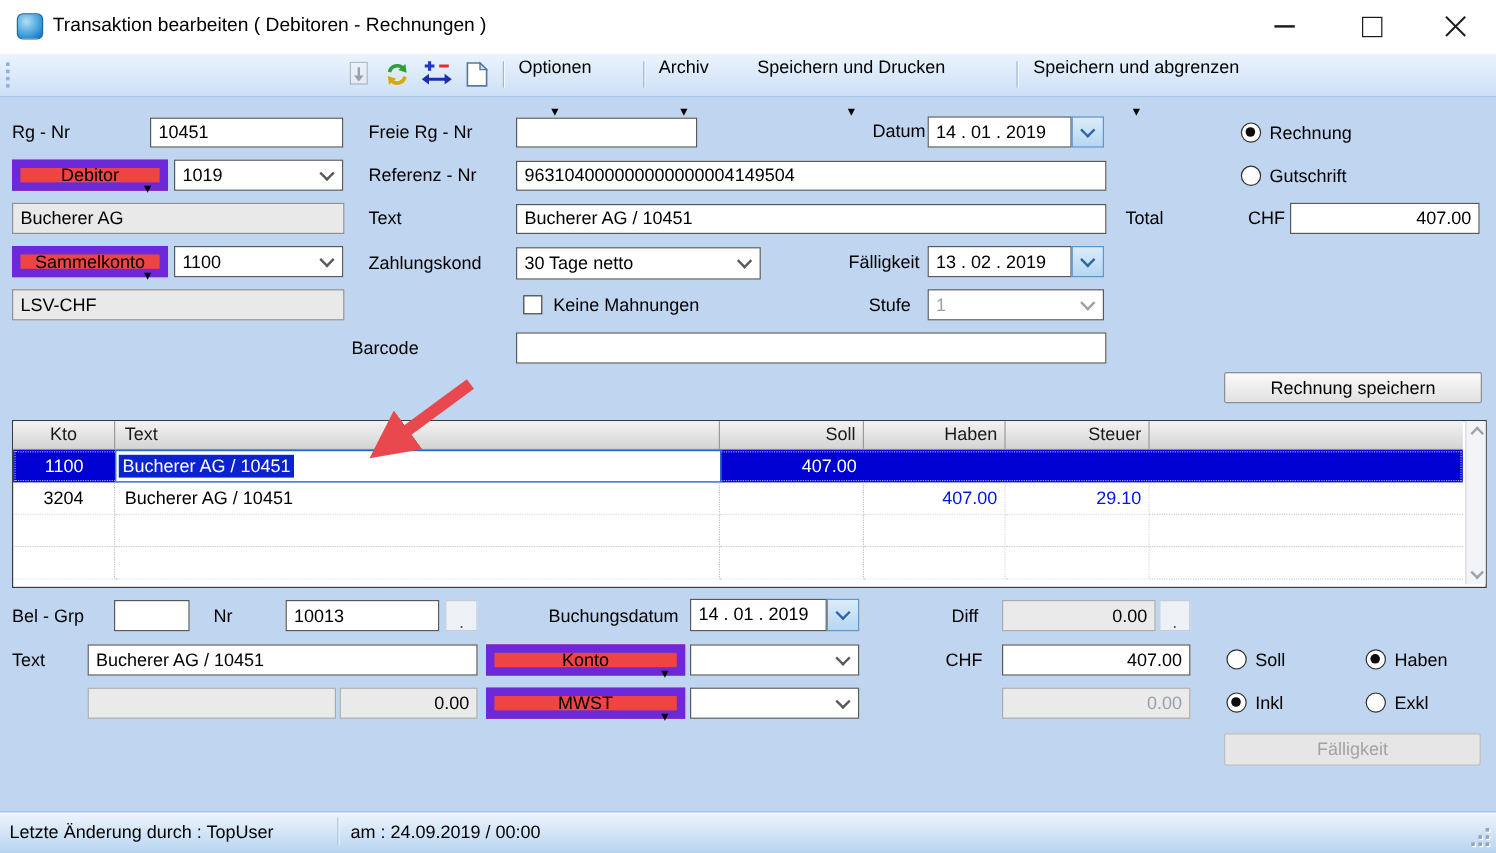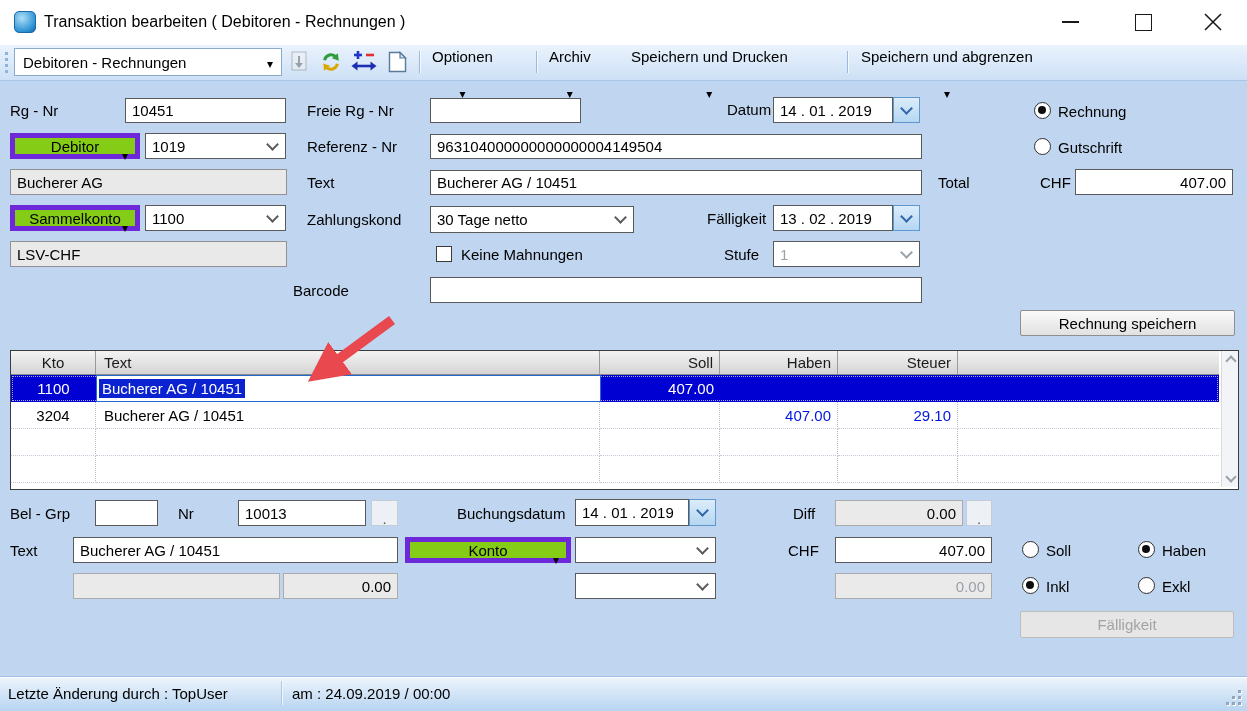--- a/index.html
+++ b/index.html
@@ -26,21 +26,21 @@
   .tmenu{position:absolute;top:48px;height:28px;display:flex;align-items:center;gap:19px;padding:0 8px;flex-direction:column;}
   .darr::before{content:"▾";font-size:12px;line-height:1;}
   .dis-ic{opacity:.45;filter:grayscale(1);}
   
   .inp{position:absolute;box-sizing:border-box;background:#fff;border:1px solid #5a5a5a;
        display:flex;align-items:center;padding:0 6px;white-space:nowrap;overflow:hidden;}
   .right{justify-content:flex-end;}
   .ro{background:#e9e9e9;border-color:#919191;}
   .dis{background:#eaeaea;border-color:#ababab;}
   .gtext{color:#9aa1a9;}
-  .gbtn{position:absolute;box-sizing:border-box;background:#84cc16;border:5px solid #6d28d9;
+  .gbtn{position:absolute;box-sizing:border-box;background:#ef4444;border:7px solid #6d28d9;
         display:flex;align-items:center;justify-content:center;}
   .gbtn .darr{position:absolute;right:7px;top:8px;}
   .combo{position:absolute;box-sizing:border-box;background:#fff;border:1px solid #5a5a5a;
          display:flex;align-items:center;justify-content:space-between;padding:0 8px 0 6px;overflow:hidden;}
   .chev{width:7px;height:7px;border-right:2px solid #5a5a5a;border-bottom:2px solid #5a5a5a;
         transform:rotate(45deg);margin-top:-4px;flex:0 0 auto;}
   .chev.gray{border-color:#9aa2ab;}
   .datefld{position:absolute;box-sizing:border-box;background:#fff;border:1px solid #5a5a5a;
            display:flex;align-items:center;padding:0 6px;}
   .datebtn{position:absolute;box-sizing:border-box;background:linear-gradient(#dcecfa,#b5d6f2);
@@ -98,24 +98,20 @@
     <div class="winbtn" style="left:1196px;">
       <svg width="18" height="18" style="position:absolute;left:8px;top:7px;">
         <line x1="1" y1="1" x2="17" y2="17" stroke="#1a1a1a" stroke-width="1.6"></line>
         <line x1="17" y1="1" x2="1" y2="17" stroke="#1a1a1a" stroke-width="1.6"></line>
       </svg>
     </div>
   </div>
 
   <div class="toolbar"></div>
   <div class="tgrip"></div>
-  <div class="viewcombo">
-    <span>Debitoren - Rechnungen</span>
-    <span class="darr"></span>
-  </div>
   <div class="ticon" style="left:287px;">
     <svg class="dis-ic" width="20" height="22" viewBox="0 0 20 22">
       <rect x="2" y="1" width="14" height="18" fill="#f2f2f2" stroke="#7a7a7a"></rect>
       <line x1="9" y1="5" x2="9" y2="13" stroke="#4a4a4a" stroke-width="2"></line>
       <polygon points="5,12 13,12 9,17" fill="#4a4a4a"></polygon>
     </svg>
   </div>
   <div class="ticon" style="left:318px;">
     <svg width="22" height="22" viewBox="0 0 24 24">
       <path d="M5 10 a7.2 7.2 0 0 1 12.5 -3.4" fill="none" stroke="#2e9e3a" stroke-width="3.2"></path>
@@ -355,20 +351,24 @@
     <span>407.00</span>
   </div>
   <div class="radio" style="left:1022px;top:541px;"></div>
   <div class="lbl" style="left:1046px;top:542px;">Soll</div>
   <div class="radio sel" style="left:1138px;top:541px;"></div>
   <div class="lbl" style="left:1162px;top:542px;">Haben</div>
 
   <div class="inp dis" style="left:73px;top:573px;width:207px;height:26px;"></div>
   <div class="inp dis right" style="left:283px;top:573px;width:115px;height:26px;">
     <span>0.00</span>
+  </div>
+  <div class="gbtn" style="left:405px;top:573px;width:166px;height:26px;">
+    <span>MWST</span>
+    <span class="darr"></span>
   </div>
   <div class="combo" style="left:575px;top:573px;width:141px;height:26px;">
     <span></span>
     <span class="chev"></span>
   </div>
   <div class="inp dis right gtext" style="left:835px;top:573px;width:157px;height:26px;">
     <span>0.00</span>
   </div>
   <div class="radio sel" style="left:1022px;top:577px;"></div>
   <div class="lbl" style="left:1046px;top:578px;">Inkl</div>

